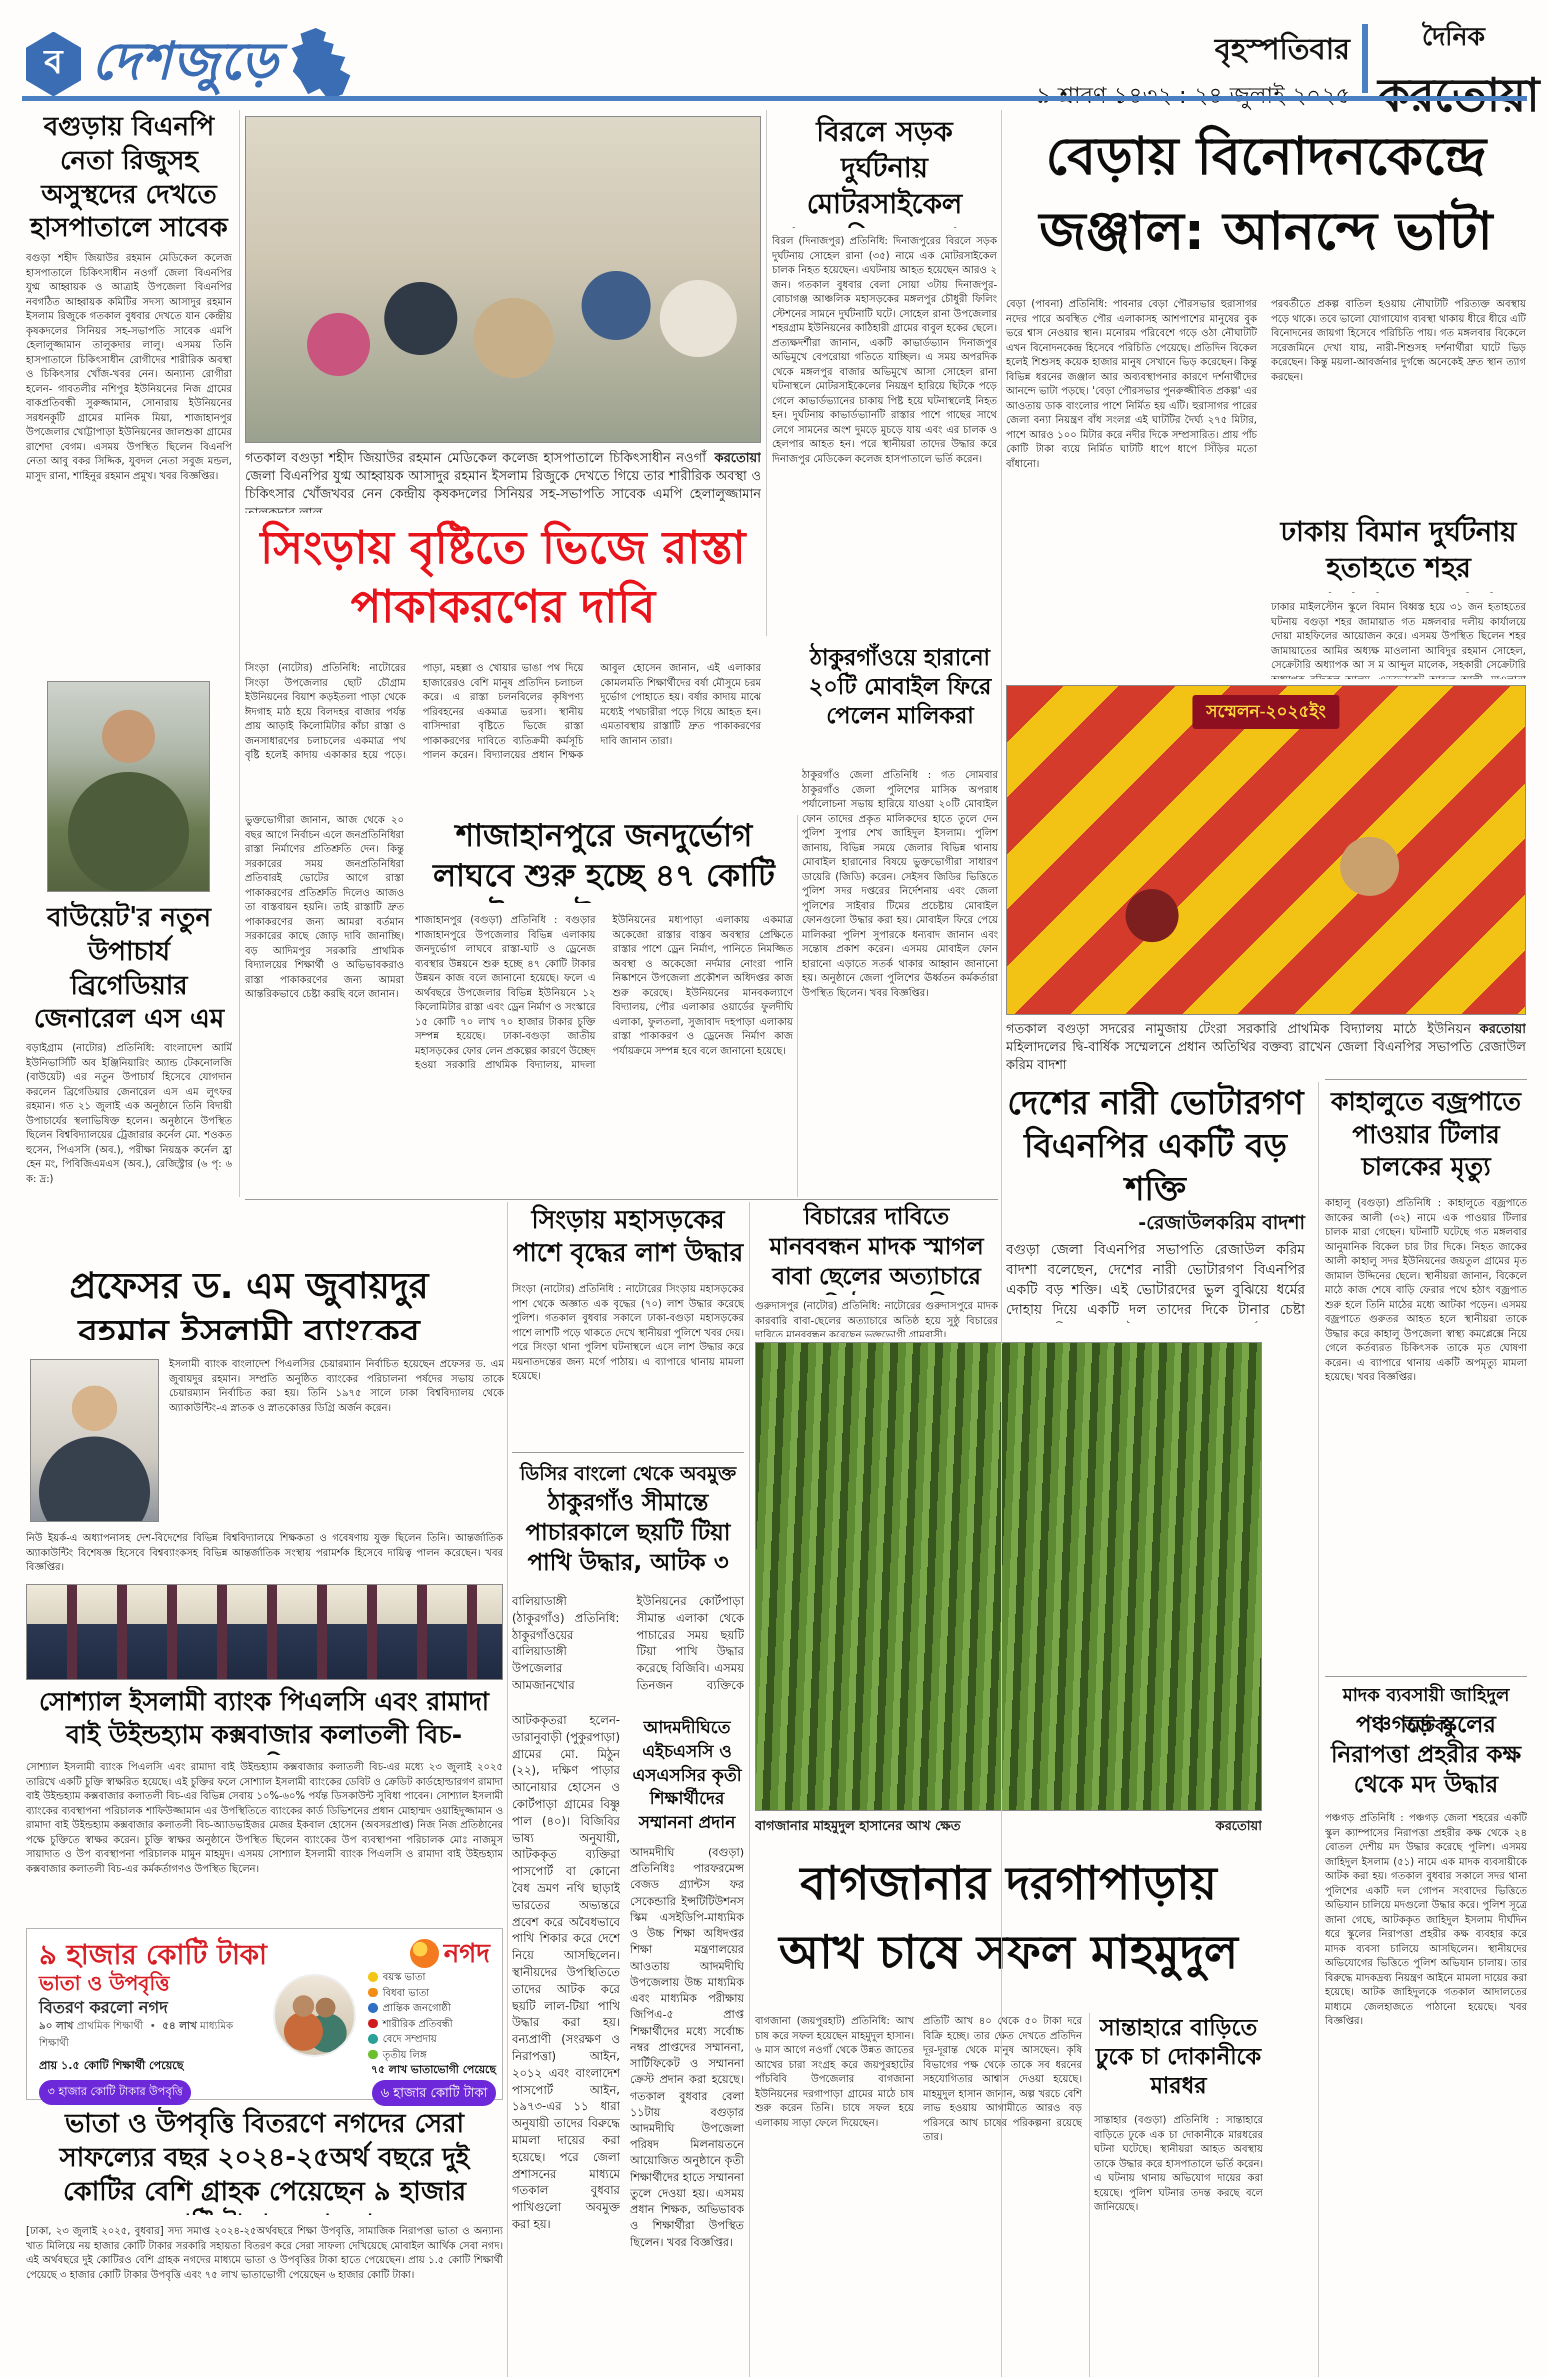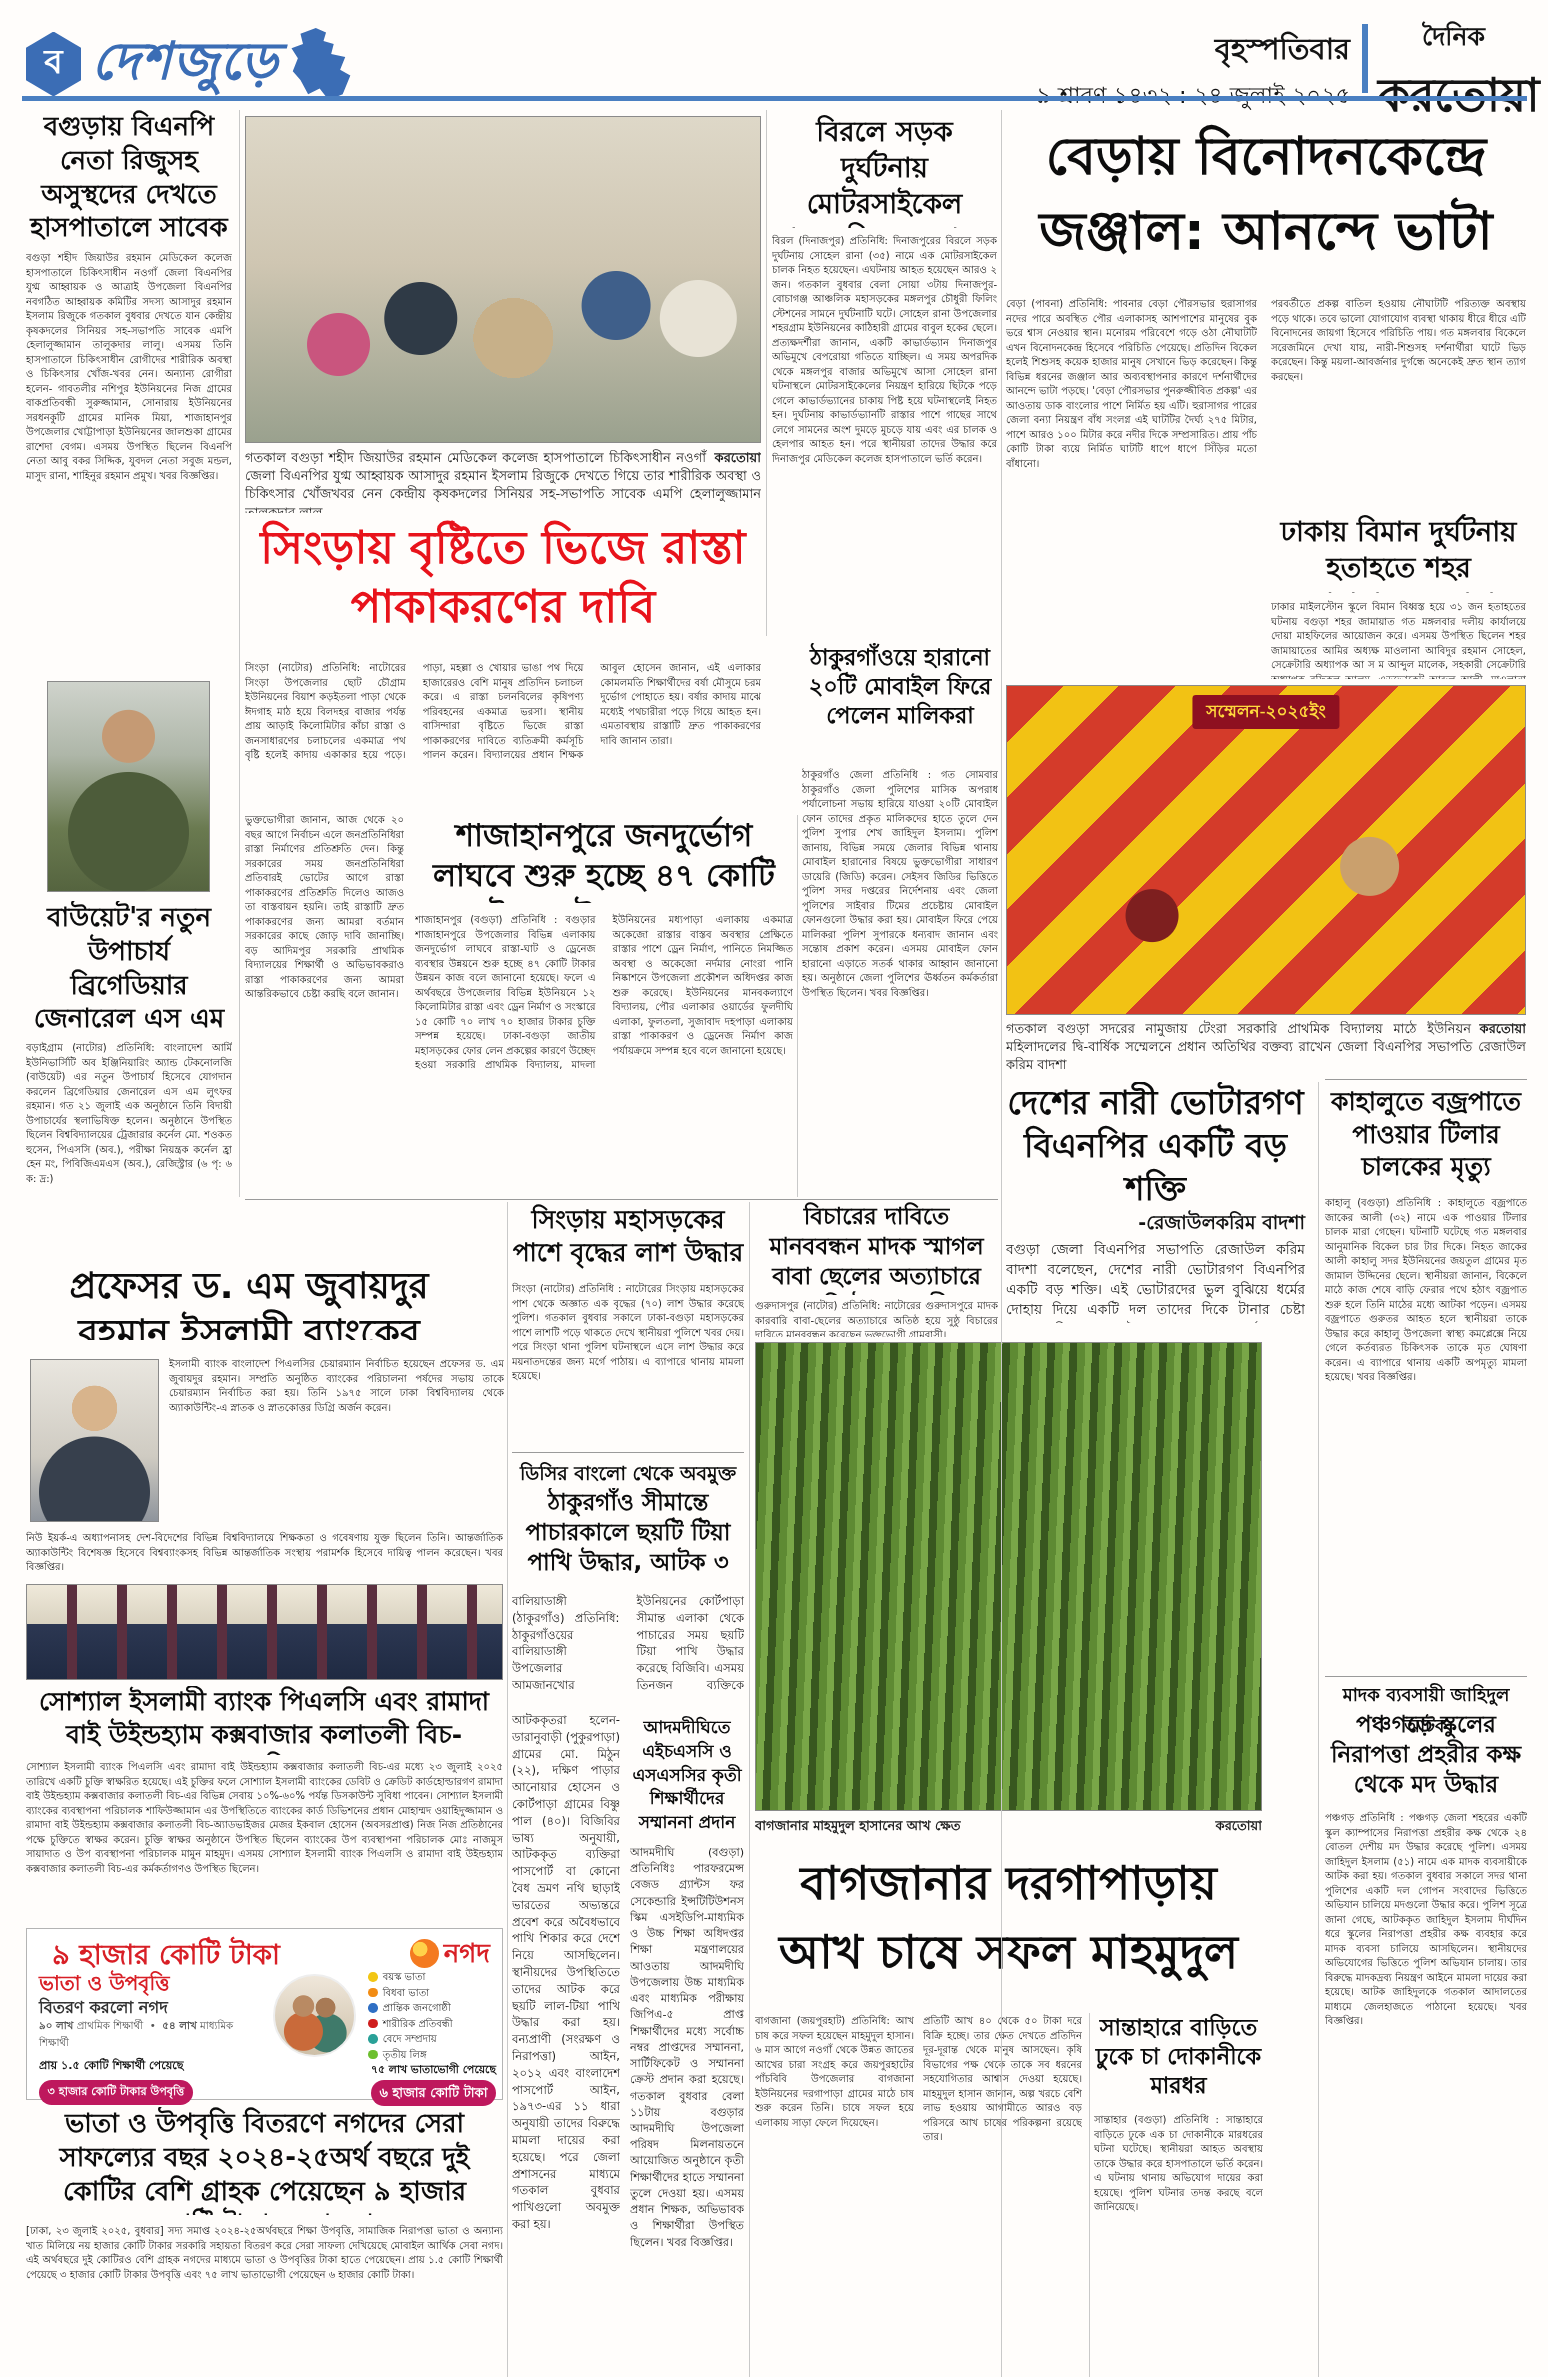--- a/index.html
+++ b/index.html
@@ -46,21 +46,21 @@
     radial-gradient(circle at 28% 70%,#7e1f1f 0 26px,transparent 27px),
     repeating-linear-gradient(135deg,#d43b2a 0 40px,#f2c214 40px 79px),
     linear-gradient(180deg,#e3c13a,#c93b27);}
   .ph-cane{background:
     repeating-linear-gradient(92deg,#38571f 0 7.7px,#5e8a33 7.7px 15.5px,#79a648 15.5px 22.4px),
     linear-gradient(180deg,#7fae54 0%,#4f7a2c 100%);}
   .rally-banner{position:absolute;left:50%;top:8.6px;transform:translateX(-50%);background:#8e1020;color:#ffd93d;font-weight:800;font-size:17px;padding:3.4px 13.8px;border-radius:3.4px;white-space:nowrap;font-family:Liberation Serif, serif;}
   
   .ad-box{background:#ffffff;border:0.9px solid #b4b4b4;box-sizing:border-box;}
   .ad-red{color:#d81f26;font-weight:800;line-height:1.2;}
-  .pill{background:#be185d;color:#fff;font-weight:700;border-radius:13.8px;padding:2.6px 8.6px;display:inline-block;}
+  .pill{background:#6d28d9;color:#fff;font-weight:400;border-radius:13.8px;padding:2.6px 8.6px;display:inline-block;}
   .dot{display:inline-block;width:9.5px;height:9.5px;border-radius:50%;margin-right:5.2px;vertical-align:middle;}
   .bullet{font-size:10px;line-height:1.55;color:#333;white-space:nowrap;}
   .nagad-circle{width:29px;height:29px;border-radius:50%;background:radial-gradient(circle at 35% 35%,#ffd24a 0 6.9px,#f47a20 7.7px 100%);display:inline-block;vertical-align:middle;margin-right:5.2px;}
   .elderly{width:79px;height:79px;border-radius:50%;border:2.6px solid #eee;background:
     radial-gradient(circle at 36% 38%,#b98a63 0 10.3px,transparent 11.2px),
     radial-gradient(circle at 64% 40%,#a87a55 0 9.5px,transparent 10.3px),
     radial-gradient(circle at 36% 70%,#c96a3a 0 19px,transparent 20px),
     radial-gradient(circle at 66% 72%,#3f7a6a 0 19px,transparent 20px),
     linear-gradient(180deg,#efe7da,#cdbfa8);}
 </style>
@@ -173,21 +173,21 @@
   <div class="abs photo ph-chairman" style="left:30px;top:1359px;width:129px;height:163px;"></div>
   <div class="abs body-text" style="left:169px;top:1357px;width:335px;height:169px;">ইসলামী ব্যাংক বাংলাদেশ পিএলসির চেয়ারম্যান নির্বাচিত হয়েছেন প্রফেসর ড. এম জুবায়দুর রহমান। সম্প্রতি অনুষ্ঠিত ব্যাংকের পরিচালনা পর্ষদের সভায় তাকে চেয়ারম্যান নির্বাচিত করা হয়। তিনি ১৯৭৫ সালে ঢাকা বিশ্ববিদ্যালয় থেকে অ্যাকাউন্টিং-এ স্নাতক ও স্নাতকোত্তর ডিগ্রি অর্জন করেন।</div>
   <div class="abs body-text" style="left:26px;top:1531px;width:477px;height:48px;">নিউ ইয়র্ক-এ অধ্যাপনাসহ দেশ-বিদেশের বিভিন্ন বিশ্ববিদ্যালয়ে শিক্ষকতা ও গবেষণায় যুক্ত ছিলেন তিনি। আন্তর্জাতিক অ্যাকাউন্টিং বিশেষজ্ঞ হিসেবে বিশ্বব্যাংকসহ বিভিন্ন আন্তর্জাতিক সংস্থায় পরামর্শক হিসেবে দায়িত্ব পালন করেছেন। খবর বিজ্ঞপ্তির।</div>
 
   <div class="abs photo ph-bankgroup" style="left:26px;top:1584px;width:477px;height:96px;"></div>
   <div class="abs head" style="left:34px;top:1686px;width:460px;height:69px;font-size:25px;">সোশ্যাল ইসলামী ব্যাংক পিএলসি এবং রামাদা বাই উইন্ডহ্যাম কক্সবাজার কলাতলী বিচ-এরমধ্যে চুক্তি স্বাক্ষর</div>
   <div class="abs body-text" style="left:26px;top:1760px;width:477px;height:163px;">সোশ্যাল ইসলামী ব্যাংক পিএলসি এবং রামাদা বাই উইন্ডহ্যাম কক্সবাজার কলাতলী বিচ-এর মধ্যে ২৩ জুলাই ২০২৫ তারিখে একটি চুক্তি স্বাক্ষরিত হয়েছে। এই চুক্তির ফলে সোশ্যাল ইসলামী ব্যাংকের ডেবিট ও ক্রেডিট কার্ডহোল্ডারগণ রামাদা বাই উইন্ডহ্যাম কক্সবাজার কলাতলী বিচ-এর বিভিন্ন সেবায় ১০%-৬০% পর্যন্ত ডিসকাউন্ট সুবিধা পাবেন। সোশ্যাল ইসলামী ব্যাংকের ব্যবস্থাপনা পরিচালক শাফিউজ্জামান এর উপস্থিতিতে ব্যাংকের কার্ড ডিভিশনের প্রধান মোহাম্মদ ওয়াহিদুজ্জামান ও রামাদা বাই উইন্ডহ্যাম কক্সবাজার কলাতলী বিচ-অ্যাডভাইজর মেজর ইকবাল হোসেন (অবসরপ্রাপ্ত) নিজ নিজ প্রতিষ্ঠানের পক্ষে চুক্তিতে স্বাক্ষর করেন। চুক্তি স্বাক্ষর অনুষ্ঠানে উপস্থিত ছিলেন ব্যাংকের উপ ব্যবস্থাপনা পরিচালক মোঃ নাজমুস সায়াদাত ও উপ ব্যবস্থাপনা পরিচালক মামুন মাহমুদ। এসময় সোশ্যাল ইসলামী ব্যাংক পিএলসি ও রামাদা বাই উইন্ডহ্যাম কক্সবাজার কলাতলী বিচ-এর কর্মকর্তাগণও উপস্থিত ছিলেন।</div>
 
   <div class="abs ad-box" style="left:26px;top:1928px;width:477px;height:172px;">
     <div class="abs" style="left:12px;top:8.6px;width:241px;">
-      <div class="ad-red" style="font-size:27.5px;text-align:right;">৯ হাজার কোটি টাকা</div>
+      <div class="ad-red" style="font-size:27.5px;">৯ হাজার কোটি টাকা</div>
       <div class="ad-red" style="font-size:20px;">ভাতা ও উপবৃত্তি</div>
       <div style="font-size:16.3px;font-weight:800;color:#333;">বিতরণ করলো নগদ</div>
     </div>
     <div class="abs" style="right:12px;top:8.6px;display:flex;align-items:center;">
       <span class="nagad-circle"></span>
       <span class="ad-red" style="font-size:26px;">নগদ</span>
     </div>
     <div class="abs" style="left:12px;top:89px;width:215px;">
       <div style="font-size:10.3px;color:#555;">
         <b>৯০ লাখ</b>

